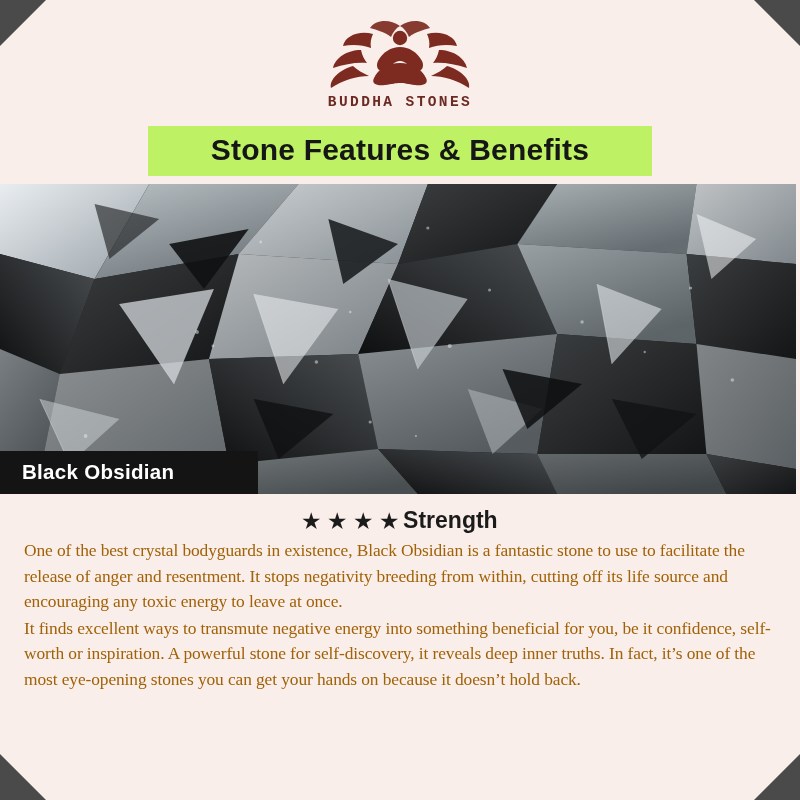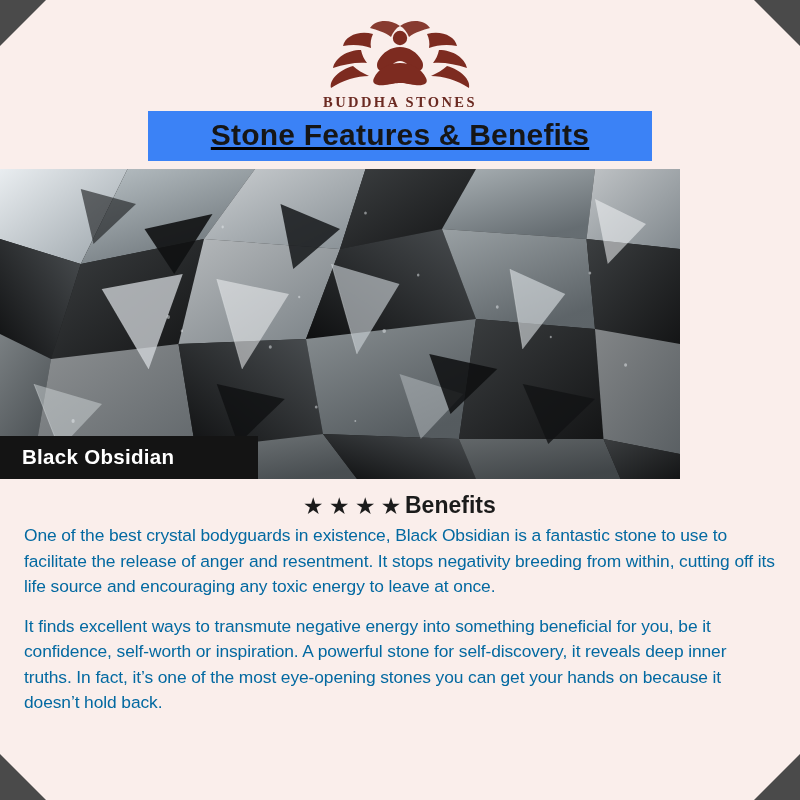--- a/index.html
+++ b/index.html
@@ -52,46 +52,45 @@
     position: relative;
     z-index: 3;
   }
   .logo-mark { width: 170px; height: 78px; display: block; }
   .brand-name {
     margin-top: 2px;
     font-size: 14.5px;
     letter-spacing: 2.4px;
     color: #6b2a22;
     font-weight: 700;
-    font-family: Liberation Serif, serif;
+    font-family: Liberation Mono, monospace;
     text-align: center;
   }
 
   
   .title-band {
-    margin: 0 auto 0 auto;
+    margin: 16px auto 0 auto;
     width: 504px;
-    background: #3b82f6;
+    background: #bef264;
     text-align: center;
     padding: 7px 0 9px 0;
-    text-decoration: underline;
   }
   .title-band h1 {
     font-size: 30px;
     font-weight: 700;
     color: #161616;
     letter-spacing: 0.2px;
     font-family: "Liberation Sans", sans-serif;
   }
 
   
   .hero {
     position: relative;
     margin-top: 8px;
-    width: 680px;
+    width: 796px;
     height: 310px;
     overflow: hidden;
     background: #2a2a2c;
   }
   .hero-svg { position: absolute; inset: 0; width: 100%; height: 100%; display: block; }
 
   .hero-caption {
     position: absolute;
     left: 0; bottom: 0;
     width: 258px;
@@ -126,24 +125,25 @@
   }
   .star { font-size: 20px; line-height: 1; color: #1b1b1b; }
 
   
   .body-copy {
     padding: 4px 24px 0 24px;
   }
   .body-copy p {
     font-size: 17.4px;
     line-height: 1.47;
-    color: #0369a1;
+    color: #a16207;
     letter-spacing: -0.1px;
-  }
-  .body-copy p + p { margin-top: 14px; }
+    font-family: Liberation Serif, serif;
+  }
+  .body-copy p + p { margin-top: 1px; }
 </style>
 </head>
 <body>
 
 <div class="page">
 
   <div class="corner tl"></div>
   <div class="corner tr"></div>
   <div class="corner bl"></div>
   <div class="corner br"></div>
@@ -277,21 +277,21 @@
       <span class="star">★</span>
     </div>
     <div class="benefit">
       <span class="star">★</span>
     </div>
     <div class="benefit">
       <span class="star">★</span>
     </div>
     <div class="benefit">
       <span class="star">★</span>
-      <span>Benefits</span>
+      <span>Strength</span>
     </div>
   </div>
 
   <div class="body-copy">
     <p>One of the best crystal bodyguards in existence, Black Obsidian is a fantastic stone to use to facilitate the release of anger and resentment. It stops negativity breeding from within, cutting off its life source and encouraging any toxic energy to leave at once.</p>
     <p>It finds excellent ways to transmute negative energy into something beneficial for you, be it confidence, self-worth or inspiration. A powerful stone for self-discovery, it reveals deep inner truths. In fact, it’s one of the most eye-opening stones you can get your hands on because it doesn’t hold back.</p>
   </div>
 
 </div>
 

